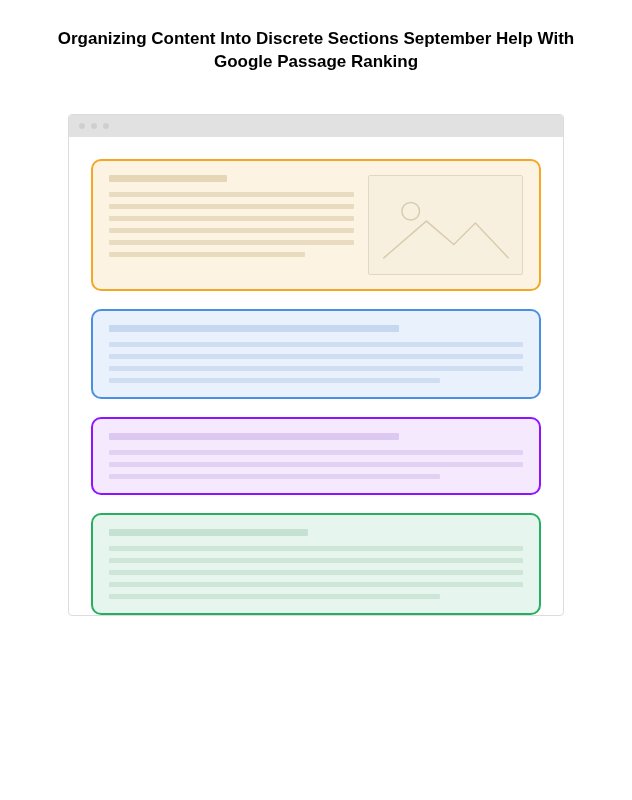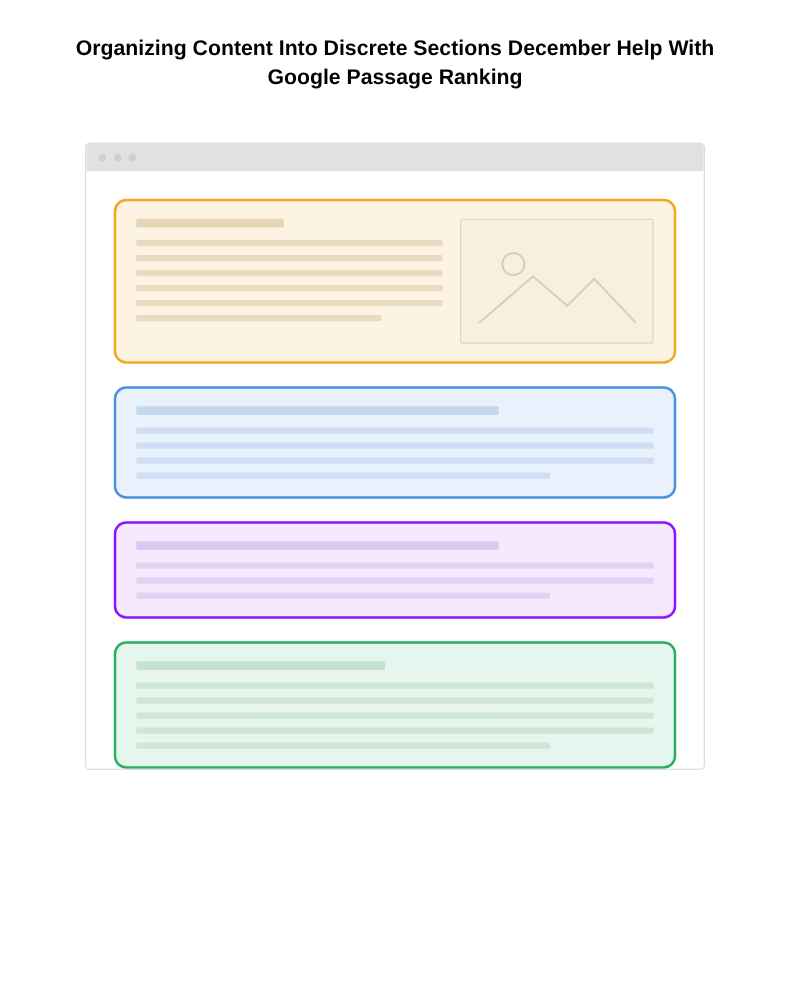--- a/index.html
+++ b/index.html
@@ -111,21 +111,21 @@
     .img-ph svg {
       position: absolute;
       inset: 0;
       width: 100%;
       height: 100%;
     }
   </style>
 </head>
 <body>
 
-<div class="headline">Organizing Content Into Discrete Sections December Help With Google Passage Ranking</div>
+<div class="headline">Organizing Content Into Discrete Sections September Help With Google Passage Ranking</div>
 
 <div class="browser">
   <div class="titlebar">
     <div class="dot"></div>
     <div class="dot"></div>
     <div class="dot"></div>
   </div>
   <div class="viewport">
 
     <div class="section section-orange o">

